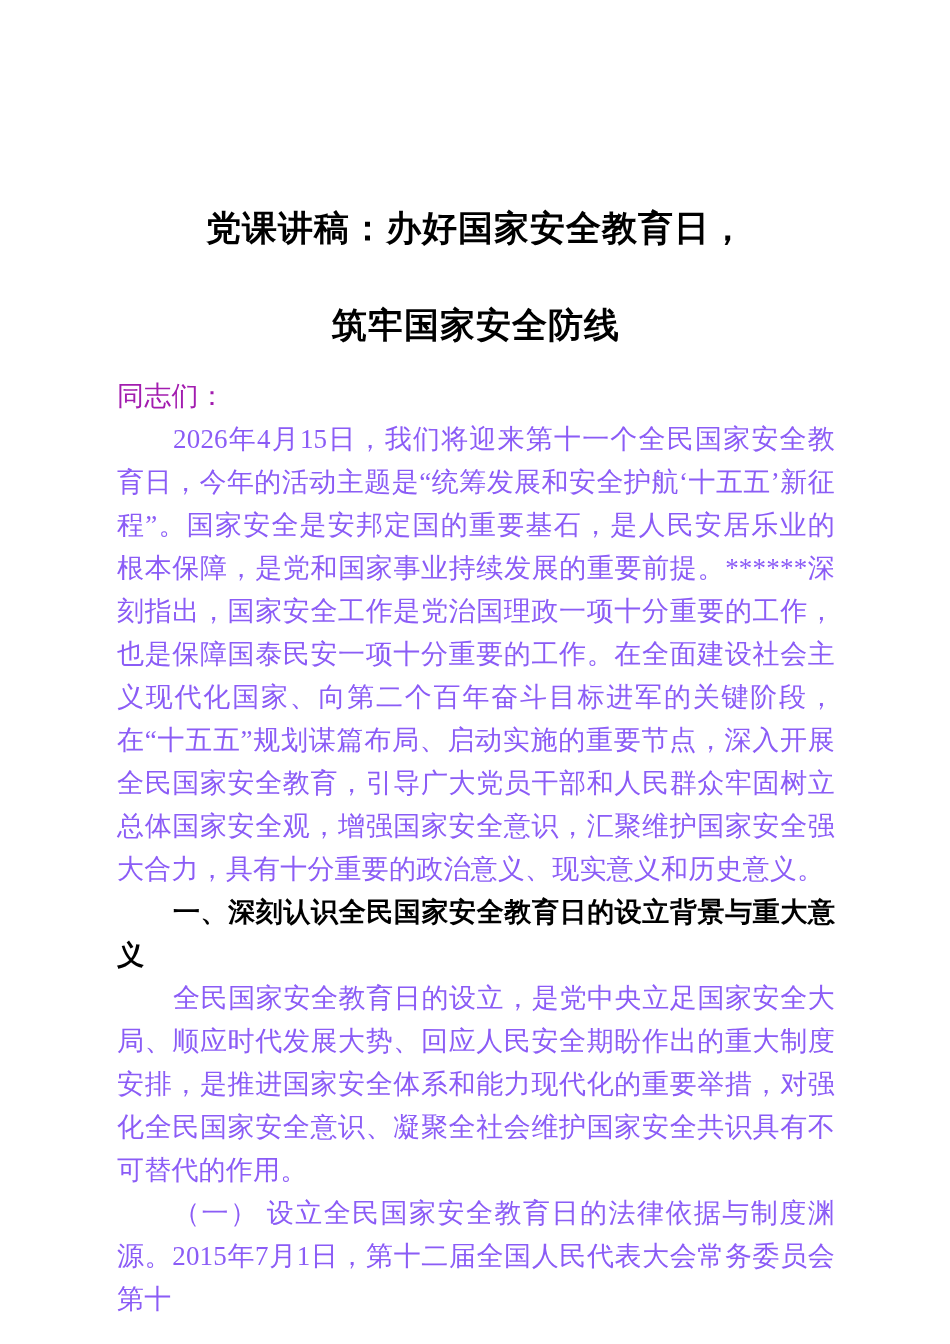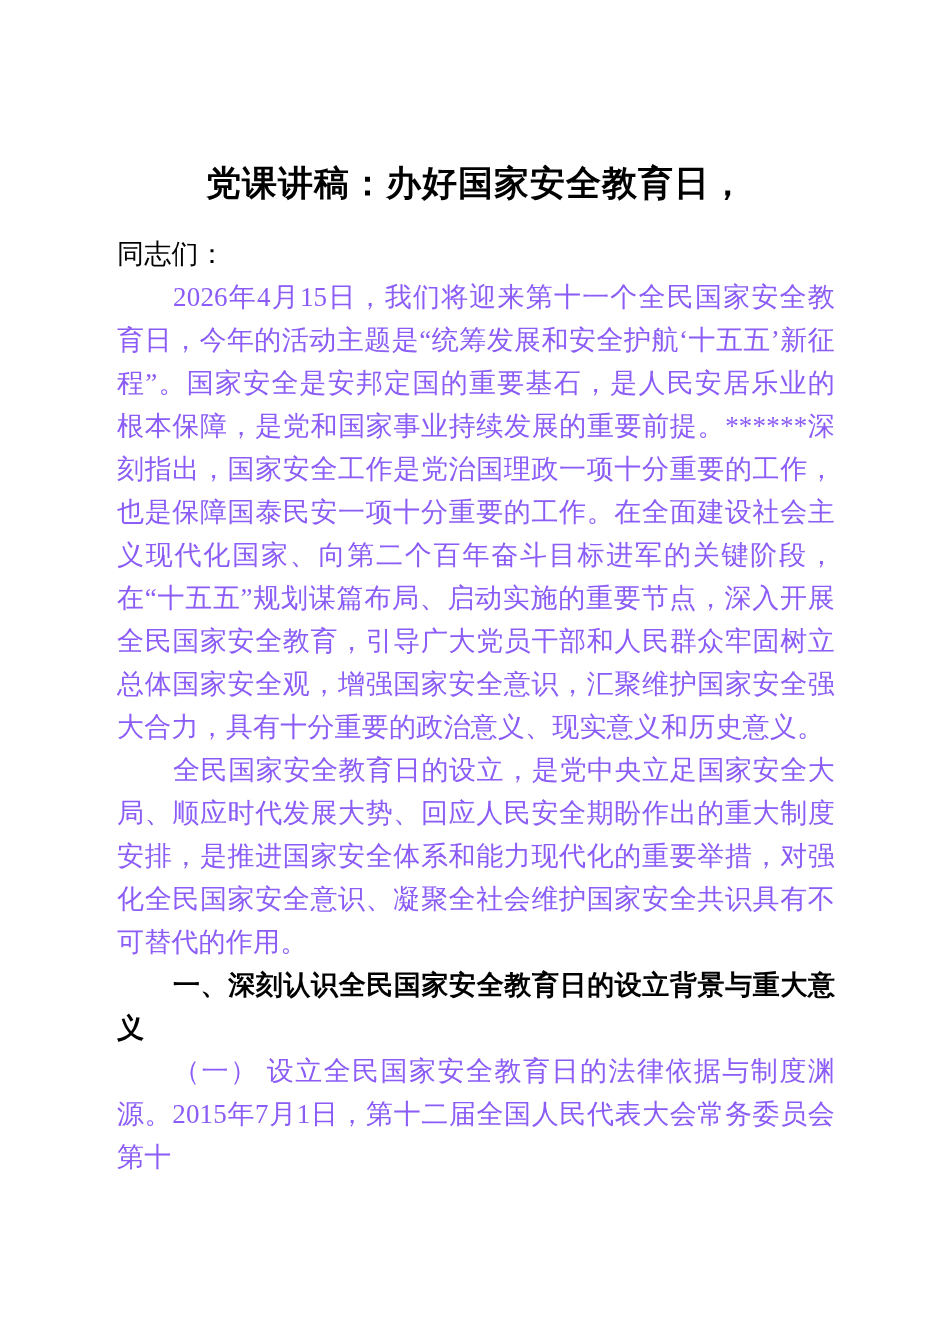--- a/index.html
+++ b/index.html
@@ -30,20 +30,21 @@
     font-family: "Liberation Serif", "DejaVu Serif", serif;
     font-weight: bold;
     font-size: 35px;
     line-height: 52px;
     color: #000000;
     letter-spacing: 1px;
     padding-top: 158px;
   }
   .doc-title .t-line {
     display: block;
+    margin-top: 45px;
   }
 
   
   .body-block {
     padding-top: 23px;
   }
   p.para {
     margin: 0;
     padding: 0;
     font-family: "Liberation Serif", "DejaVu Serif", serif;
@@ -53,41 +54,42 @@
     text-align: justify;
     text-justify: inter-ideograph;
     letter-spacing: 0.2px;
     word-break: break-all;
   }
   p.indent {
     text-indent: 56px;
   }
   p.salutation {
     text-indent: 0;
-    color: #000000;
+    color: #a21caf;
   }
   p.heading {
     font-weight: bold;
     text-indent: 56px;
     color: #000000;
     letter-spacing: 0px;
   }
 </style>
 </head>
 <body>
 
 <div class="page">
   <div class="content">
 
     <h1 class="doc-title">
       <span class="t-line">党课讲稿：办好国家安全教育日，</span>
+      <span class="t-line">筑牢国家安全防线</span>
     </h1>
 
     <div class="body-block">
       <p class="para salutation">同志们：</p>
       <p class="para indent">2026年4月15日，我们将迎来第十一个全民国家安全教育日，今年的活动主题是“统筹发展和安全护航‘十五五’新征程”。国家安全是安邦定国的重要基石，是人民安居乐业的根本保障，是党和国家事业持续发展的重要前提。******深刻指出，国家安全工作是党治国理政一项十分重要的工作，也是保障国泰民安一项十分重要的工作。在全面建设社会主义现代化国家、向第二个百年奋斗目标进军的关键阶段，在“十五五”规划谋篇布局、启动实施的重要节点，深入开展全民国家安全教育，引导广大党员干部和人民群众牢固树立总体国家安全观，增强国家安全意识，汇聚维护国家安全强大合力，具有十分重要的政治意义、现实意义和历史意义。</p>
+      <p class="para heading">一、深刻认识全民国家安全教育日的设立背景与重大意义</p>
       <p class="para indent">全民国家安全教育日的设立，是党中央立足国家安全大局、顺应时代发展大势、回应人民安全期盼作出的重大制度安排，是推进国家安全体系和能力现代化的重要举措，对强化全民国家安全意识、凝聚全社会维护国家安全共识具有不可替代的作用。</p>
-      <p class="para heading">一、深刻认识全民国家安全教育日的设立背景与重大意义</p>
       <p class="para indent">（一） 设立全民国家安全教育日的法律依据与制度渊源。2015年7月1日，第十二届全国人民代表大会常务委员会第十</p>
     </div>
 
   </div>
 </div>
 
 </body></html>

